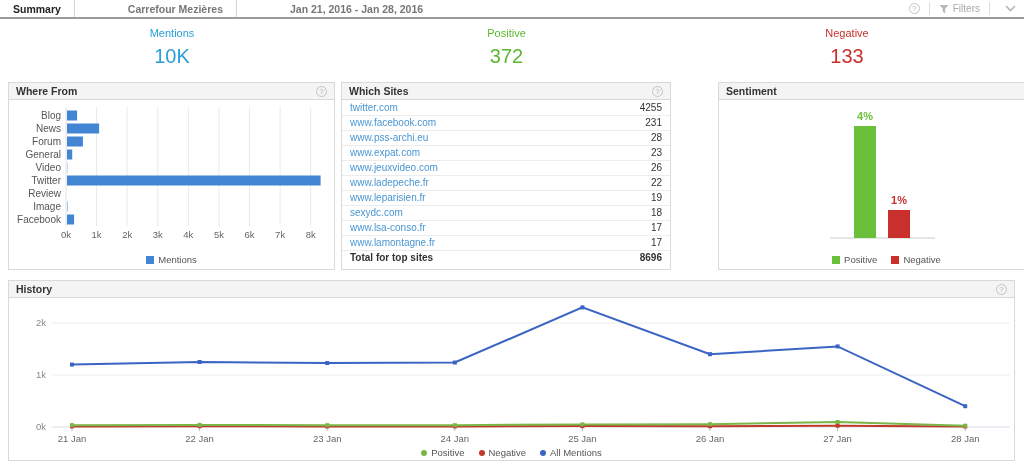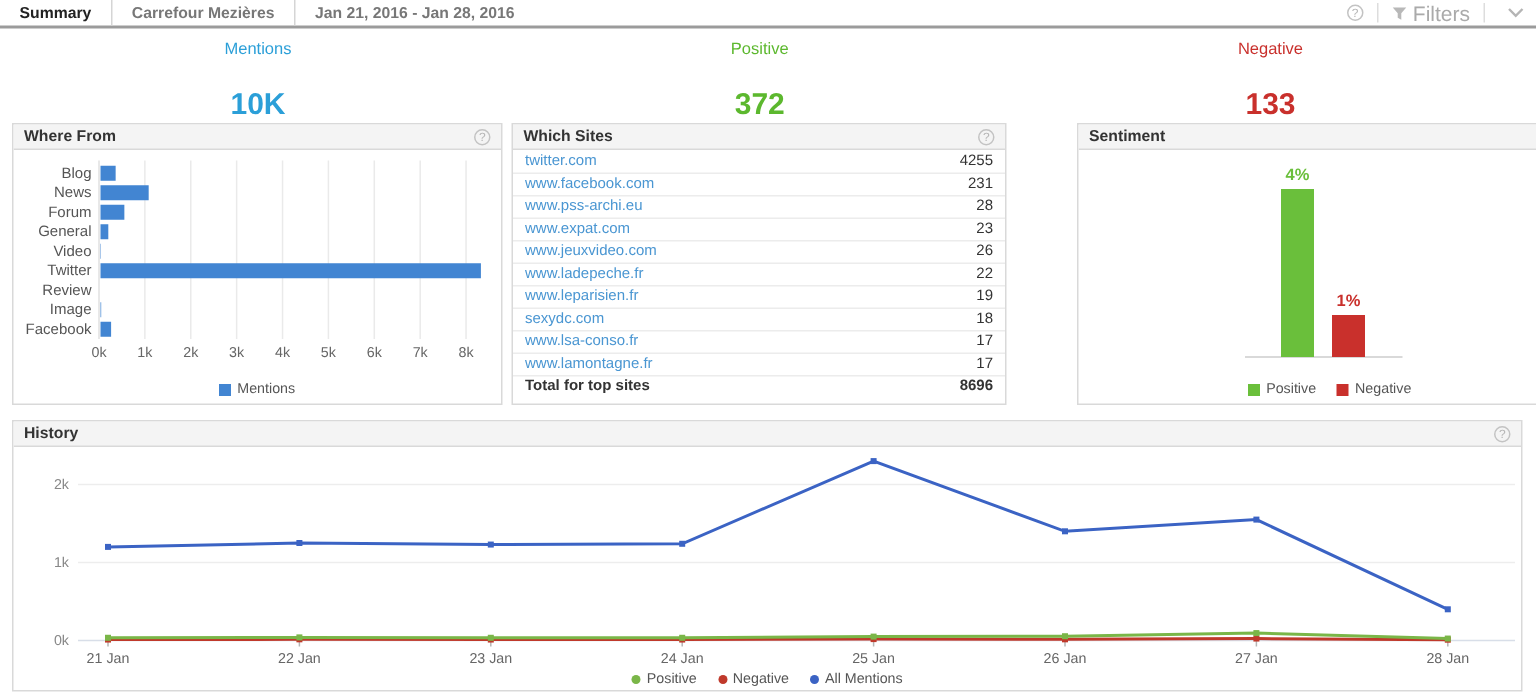--- a/index.html
+++ b/index.html
@@ -1,35 +1,35 @@
 <!DOCTYPE html>
 <html><head>
 <meta charset="utf-8">
 <style>
   * { box-sizing: border-box; margin: 0; padding: 0; }
   body { background: #fff; font-family: "Liberation Sans", sans-serif; }
   .app { position: relative; width: 1024px; height: 464px; background: #fff; overflow: hidden; }
 
   
   .topbar { position: absolute; top: 0; left: 0; width: 1024px; height: 19px;
-            background: #fff; border-bottom: 2px solid #9b9b9b; display: flex; align-items: center; }
+            background: #fff; border-bottom: 2px solid #9b9b9b; display: flex; align-items: center; gap: 40px; }
   .tab { font-size: 10.5px; color: #777; padding: 0 13px; height: 17px; display: flex; align-items: center;
          border-right: 1px solid #d5d5d5; cursor: pointer; white-space: nowrap; font-weight: bold; }
   .tab.active { color: #222; font-weight: bold; }
   .topbar-right { position: absolute; right: 2px; top: 0; height: 17px; display: flex; align-items: center; color: #b5b5b5; }
   .tb-sep { width: 1px; height: 13px; background: #ddd; margin: 0 9px; }
   .help-circle { width: 11px; height: 11px; border: 1px solid #c3c3c3; border-radius: 50%;
                  font-size: 8px; line-height: 9px; text-align: center; color: #b5b5b5; cursor: pointer; }
-  .filters-btn { display: flex; align-items: center; gap: 4px; font-size: 14px; color: #aaa; cursor: pointer; }
+  .filters-btn { display: flex; align-items: center; gap: 4px; font-size: 10px; color: #aaa; cursor: pointer; }
   .chev { cursor: pointer; display: flex; align-items: center; padding: 0 6px; }
 
   
   .metric { position: absolute; top: 27px; text-align: center; }
   .metric .m-label { font-size: 11px; }
-  .metric .m-value { font-size: 20px; font-weight: bold; margin-top: 20px; }
+  .metric .m-value { font-size: 20px; font-weight: normal; margin-top: 6px; }
   #metric-0 { left: 8px;   width: 328px; }
   #metric-1 { left: 341px; width: 331px; }
   #metric-2 { left: 678px; width: 338px; }
 
   
   .panel { position: absolute; background: #fff; border: 1px solid #d9d9d9; overflow: hidden; }
   .panel-header { height: 17px; background: #f4f4f4; border-bottom: 1px solid #d9d9d9;
                   display: flex; align-items: center; justify-content: space-between; padding: 0 7px; }
   .panel-title { font-size: 10.5px; font-weight: bold; color: #333; }
   #panel-wherefrom  { left: 8px;   top: 82px;  width: 327px;  height: 188px; }

